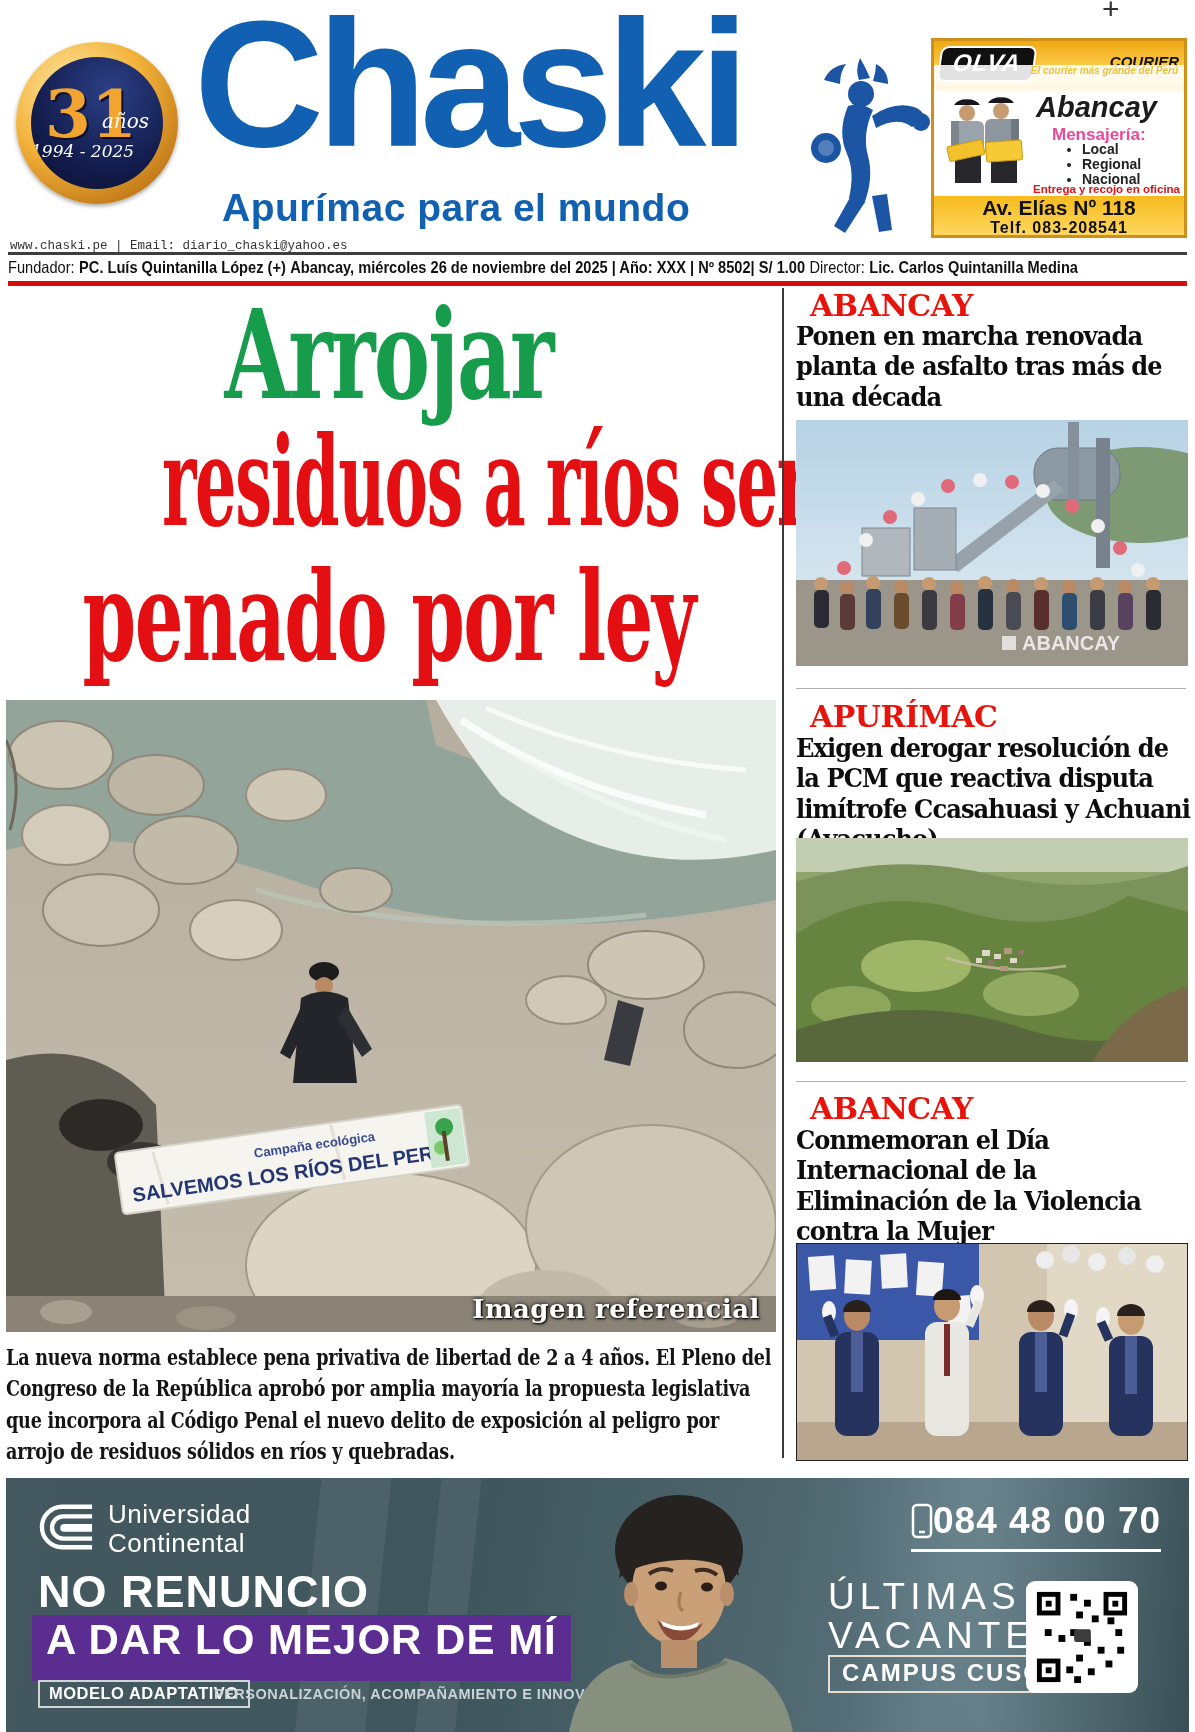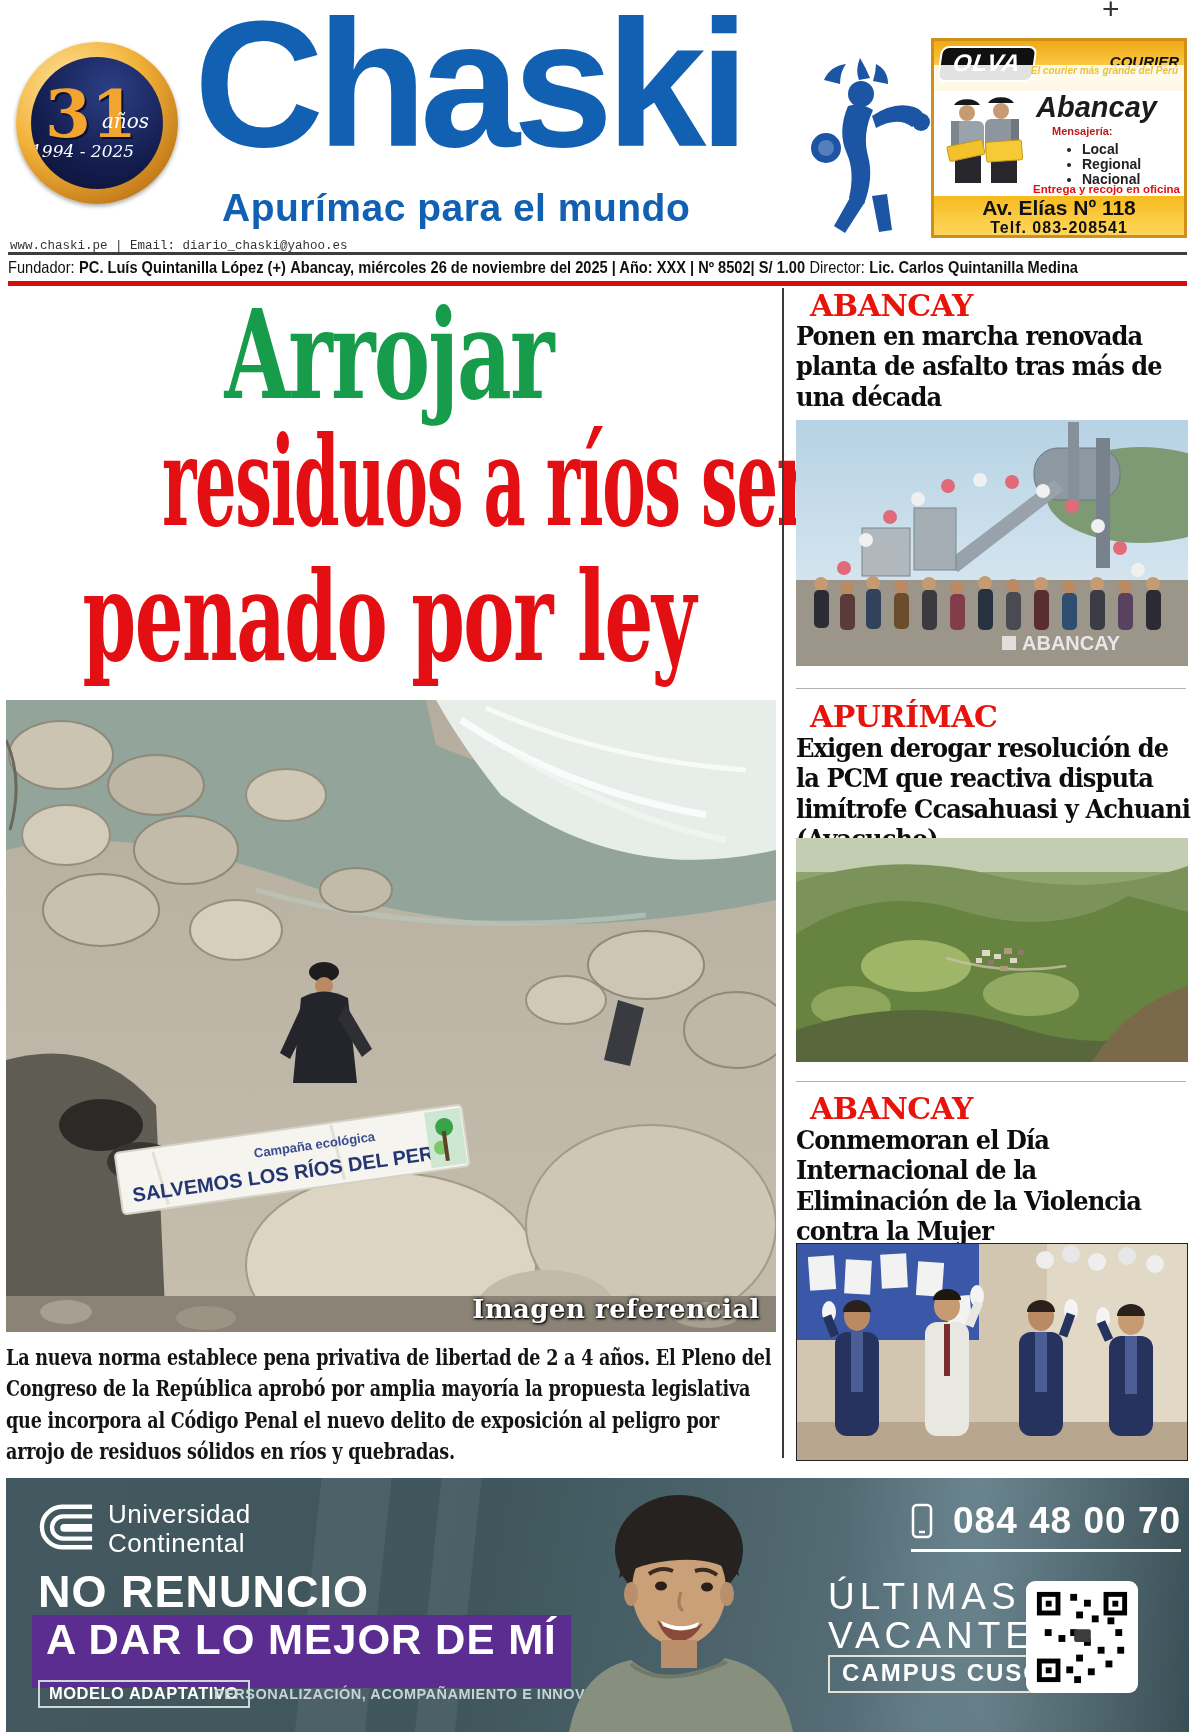--- a/index.html
+++ b/index.html
@@ -33,21 +33,21 @@
   .olva-top{position:relative;height:50px;background:linear-gradient(#f0a914,#ffd75e 70%,#f6bf2e);}
   .olva-logo{position:absolute;left:5px;top:5px;background:#101010;color:#fff;font-weight:bold;
         font-style:italic;font-size:24px;padding:1px 12px 3px;border-radius:8px;transform:skewX(-8deg);
         letter-spacing:1px;border:2px solid #fff;}
   .olva-courier{position:absolute;right:5px;top:12px;font-weight:bold;font-style:italic;font-size:15px;color:#111;}
   .olva-slogan{position:absolute;left:0;right:0;bottom:0;text-align:right;padding:0 6px 15px;
         font-size:10px;font-weight:bold;font-style:italic;color:#e9c23c;background:rgba(255,255,255,.88);}
   .olva-mid{position:relative;height:92px;background:#fff;}
   .olva-photo{position:absolute;left:2px;top:0;}
   .olva-city{position:absolute;left:102px;top:0px;font-size:29px;font-weight:bold;font-style:italic;color:#1c1c1c;}
-  .olva-mens{position:absolute;left:118px;top:34px;font-size:11px;font-weight:bold;color:#b91c1c;}
+  .olva-mens{position:absolute;left:118px;top:34px;font-size:17px;font-weight:bold;color:#ec4899;}
   .olva-serv{position:absolute;left:126px;top:50px;margin:0;padding-left:14px;font-size:14px;
         font-weight:bold;color:#222;line-height:1.0;}
   .olva-serv li{margin:1px 8px;}
   .olva-note{height:13px;text-align:right;padding-right:4px;font-size:11.5px;font-weight:bold;color:#e01212;background:#fff;}
   .olva-bottom{height:39px;background:linear-gradient(#f6bb1e,#ffd75e);text-align:center;}
   .olva-addr{font-size:21px;font-weight:bold;color:#111;line-height:1.05;padding-top:1px;}
   .olva-tel{font-size:16px;font-weight:bold;color:#111;letter-spacing:1px;}
 
   
   .rule{left:8px;top:252px;width:1179px;height:3px;background:#3d3d3d;}
@@ -87,28 +87,28 @@
   .sb-photo{left:796px;width:392px;overflow:hidden;}
   .divider{left:796px;width:390px;height:1px;background:#b0b0b0;}
 
   
   .ad{left:6px;top:1478px;width:1183px;height:296px;overflow:hidden;color:#fff;
       background:linear-gradient(100deg,#44595f 0%,#3e565c 40%,#4e656d 62%,#5a737d 78%,#33474d 100%);}
   .ad-pane{position:absolute;top:0;bottom:0;background:rgba(255,255,255,.07);}
   .uc-logo{position:absolute;left:30px;top:22px;}
   .uc-name{position:absolute;left:102px;top:22px;font-size:26px;line-height:1.1;color:#fff;font-weight:400;letter-spacing:.5px;}
   .ad-h1{position:absolute;left:32px;top:88px;font-size:45px;font-weight:bold;letter-spacing:1px;}
-  .ad-h2{position:absolute;left:26px;top:137px;background:#5c2d91;padding:1px 14px 24px;font-size:42px;
+  .ad-h2{position:absolute;left:26px;top:137px;background:#5c2d91;padding:1px 14px 17px;font-size:42px;
         font-weight:bold;letter-spacing:1px;}
   .ad-model{position:absolute;left:32px;top:202px;border:2px solid #cfd6d8;padding:2px 9px 3px;
         font-size:16.5px;font-weight:bold;letter-spacing:.5px;}
   .ad-model-desc{position:absolute;left:208px;top:208px;font-size:14.5px;font-weight:bold;
         color:#c9d3d6;letter-spacing:.5px;}
   .ad-man{position:absolute;left:505px;top:0;}
-  .ad-phone{position:absolute;left:905px;top:22px;display:flex;align-items:center;gap:20px;
+  .ad-phone{position:absolute;left:905px;top:22px;display:flex;align-items:center;gap:0;
         border-bottom:3px solid #fff;padding-bottom:7px;}
   .ad-phone-num{font-size:37px;font-weight:bold;letter-spacing:1px;}
   .ad-cta{position:absolute;left:822px;top:99px;font-size:37px;font-weight:400;letter-spacing:5px;line-height:1.06;}
   .ad-campus{position:absolute;left:822px;top:177px;border:2px solid #e8e0d0;padding:2px 12px 4px;
         font-size:24px;font-weight:bold;letter-spacing:2px;}
   .ad-qr{position:absolute;left:1020px;top:103px;width:112px;height:112px;background:#fff;border-radius:9px;
         padding:7px;box-sizing:border-box;}
 </style>
 </head>
 <body>

